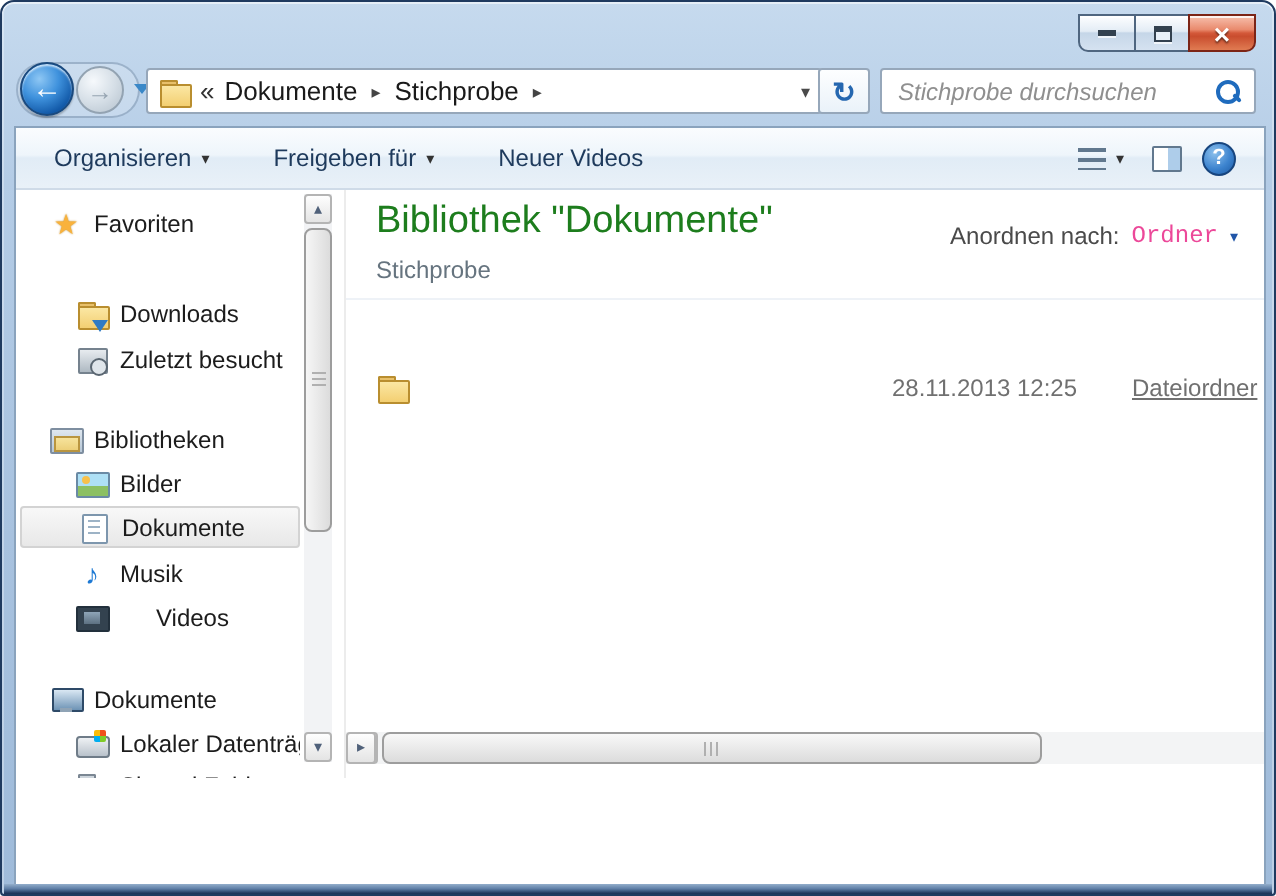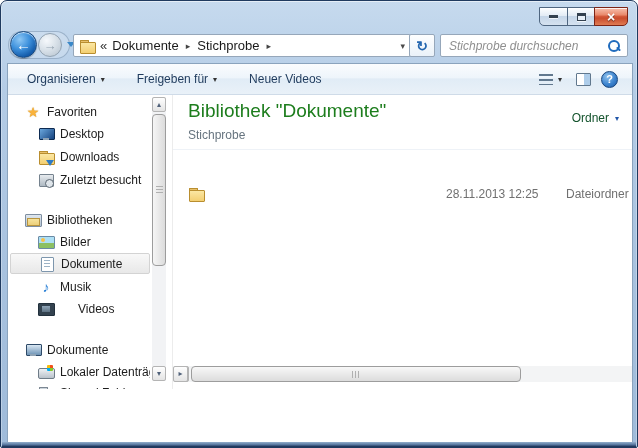--- a/index.html
+++ b/index.html
@@ -122,35 +122,35 @@
   .v-thumb{position:absolute;left:0;top:17px;width:14px;height:152px;border:1px solid #9d9d9d;border-radius:4px;
     background:linear-gradient(90deg,#f6f6f6,#dcdcdc);}
   .v-thumb::after{content:"";position:absolute;left:3px;top:50%;margin-top:-4px;width:7px;height:8px;
     background:repeating-linear-gradient(180deg,#b0b0b0 0 1px,transparent 1px 3px);}
   
   .main{position:absolute;left:164px;top:0;width:462px;height:100%;border-left:1px solid #ececec;}
   .lib-title{position:absolute;left:15px;top:5px;font-size:19px;color:#1d7d1d;}
   .lib-sub{position:absolute;left:15px;top:33px;font-size:12px;color:#66747f;}
   .arrange{position:absolute;right:15px;top:16px;display:flex;align-items:center;gap:6px;font-size:12px;}
   .arrange .lbl{color:#4a4a4a;}
-  .arrange .val{color:#14532d;}
+  .arrange .val{color:#ec4899;font-family:Liberation Mono, monospace;}
   .arrange .car{color:#2156a8;font-size:8px;}
   .head-sep{position:absolute;left:0;right:0;top:54px;border-top:1px solid #eef2f7;}
   .col-head{position:absolute;left:0;right:0;top:56px;height:24px;color:#3f556b;}
   .col-head .c-name{position:absolute;left:15px;top:6px;}
   .col-head .c-mod{position:absolute;left:273px;top:6px;}
   .col-head .c-typ{position:absolute;left:393px;top:6px;}
   .sort-asc{position:absolute;left:130px;top:1px;width:0;height:0;
     border-left:4px solid transparent;border-right:4px solid transparent;border-bottom:4px solid #94a7b8;}
   .col-div{position:absolute;top:1px;width:1px;height:22px;background:#dfe6ee;}
   .file-row{position:absolute;left:0;right:2px;top:88px;height:22px;}
   .file-row .f-icon{position:absolute;left:15px;top:3px;}
   .file-row .f-name{position:absolute;left:37px;top:4px;color:#1c1c1c;}
   .file-row .f-mod{position:absolute;left:273px;top:4px;color:#707070;}
-  .file-row .f-typ{position:absolute;left:393px;top:4px;color:#707070;}
+  .file-row .f-typ{position:absolute;left:393px;top:4px;color:#707070;text-decoration:underline;}
   
   .h-scroll{position:absolute;left:0;right:0;top:271px;height:16px;background:#f3f4f5;}
   .h-scroll .left{position:absolute;left:1px;top:0;height:16px;width:15px;}
   .h-scroll .right{position:absolute;right:1px;top:0;height:16px;width:15px;}
   .h-scroll .scroll-btn{height:16px;width:15px;position:absolute;}
   .h-thumb{position:absolute;left:18px;top:0;width:330px;height:16px;border:1px solid #9d9d9d;border-radius:4px;
     background:linear-gradient(180deg,#f8f8f8,#dcdcdc);}
   .h-thumb::after{content:"";position:absolute;top:4px;left:50%;margin-left:-4px;width:8px;height:7px;
     background:repeating-linear-gradient(90deg,#b0b0b0 0 1px,transparent 1px 3px);}
   
@@ -236,24 +236,20 @@
       </div>
     </div>
 
     <div class="content">
 
       <div class="sidebar">
         <div class="side-row sec" style="top:6px;">
           <span class="i gi star-icon">★</span>
           <span>Favoriten</span>
         </div>
-        <div class="side-row child" style="top:28px;">
-          <span class="i desktop-icon"></span>
-          <span>Desktop</span>
-        </div>
         <div class="side-row child" style="top:51px;text-align:center;">
           <span class="i folder-icon downloads-icon">
               <span class="dl-arrow"></span>
             </span>
           <span>Downloads</span>
         </div>
         <div class="side-row sec" style="top:114px;">
           <span class="i libraries-icon"></span>
           <span>Bibliotheken</span>
         </div>
@@ -300,20 +296,21 @@
           <div class="scroll-btn down">
               <span>▾</span>
             </div>
         </div>
       </div>
 
       <div class="main">
         <div class="lib-title">Bibliothek "Dokumente"</div>
         <div class="lib-sub">Stichprobe</div>
         <div class="arrange">
+          <span class="lbl">Anordnen nach:</span>
           <span class="val">Ordner</span>
           <span class="car">▾</span>
         </div>
         <div class="head-sep"></div>
 
 
         <div class="file-row">
           <span class="i folder-icon f-icon"></span>
           <span class="f-mod">28.11.2013 12:25</span>
           <span class="f-typ">Dateiordner</span>

